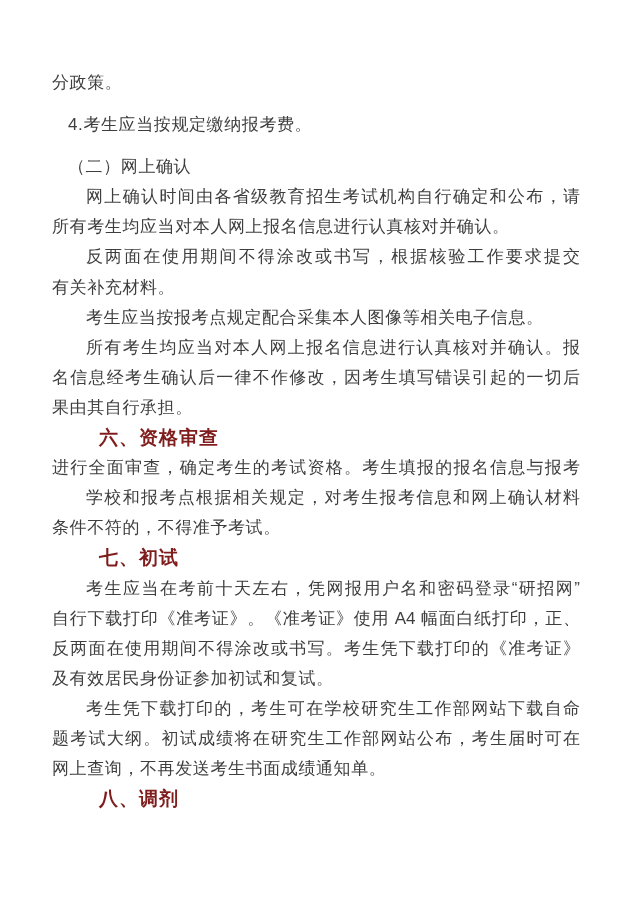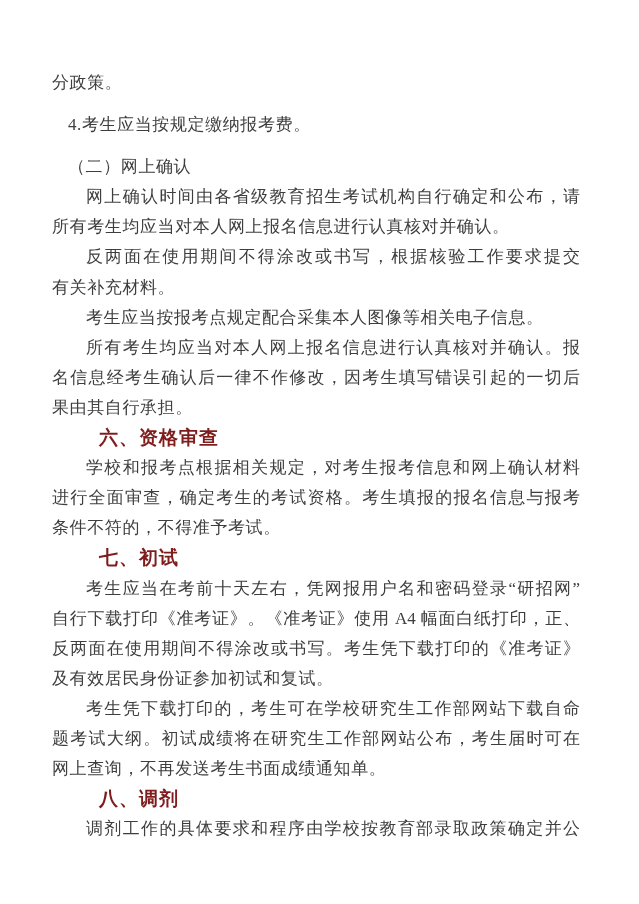--- a/index.html
+++ b/index.html
@@ -6,21 +6,21 @@
     margin: 0;
     padding: 0;
     background: #ffffff;
   }
   .page {
     position: relative;
     width: 639px;
     height: 840px;
     background: #ffffff;
     overflow: hidden;
-    font-family: Liberation Serif, serif;
+    font-family: Liberation Sans, sans-serif;
     color: #3e3e3e;
   }
   .content {
     position: absolute;
     left: 52px;
     top: 68px;
     width: 528px;
   }
   .ln {
     font-size: 17px;
@@ -53,27 +53,26 @@
     <div class="ln ind1">（二）网上确认</div>
     <div class="ln ind2 fill">网上确认时间由各省级教育招生考试机构自行确定和公布，请</div>
     <div class="ln">所有考生均应当对本人网上报名信息进行认真核对并确认。</div>
     <div class="ln ind2 fill">反两面在使用期间不得涂改或书写，根据核验工作要求提交</div>
     <div class="ln">有关补充材料。</div>
     <div class="ln ind2">考生应当按报考点规定配合采集本人图像等相关电子信息。</div>
     <div class="ln ind2 fill">所有考生均应当对本人网上报名信息进行认真核对并确认。报</div>
     <div class="ln fill">名信息经考生确认后一律不作修改，因考生填写错误引起的一切后</div>
     <div class="ln">果由其自行承担。</div>
     <div class="ln heading">六、资格审查</div>
+    <div class="ln fill">进行全面审查，确定考生的考试资格。考生填报的报名信息与报考</div>
     <div class="ln ind2 fill">学校和报考点根据相关规定，对考生报考信息和网上确认材料</div>
-    <div class="ln fill">进行全面审查，确定考生的考试资格。考生填报的报名信息与报考</div>
     <div class="ln">条件不符的，不得准予考试。</div>
     <div class="ln heading">七、初试</div>
     <div class="ln ind2 fill">考生应当在考前十天左右，凭网报用户名和密码登录“研招网”</div>
     <div class="ln fill">自行下载打印《准考证》。《准考证》使用 A4 幅面白纸打印，正、</div>
     <div class="ln fill">反两面在使用期间不得涂改或书写。考生凭下载打印的《准考证》</div>
     <div class="ln">及有效居民身份证参加初试和复试。</div>
     <div class="ln ind2 fill">考生凭下载打印的，考生可在学校研究生工作部网站下载自命</div>
     <div class="ln fill">题考试大纲。初试成绩将在研究生工作部网站公布，考生届时可在</div>
     <div class="ln">网上查询，不再发送考生书面成绩通知单。</div>
     <div class="ln heading">八、调剂</div>
-    <div class="ln ind2 fill">调剂工作的具体要求和程序由学校按教育部录取政策确定并公</div>
   </div>
 </div>
 
 </body></html>

